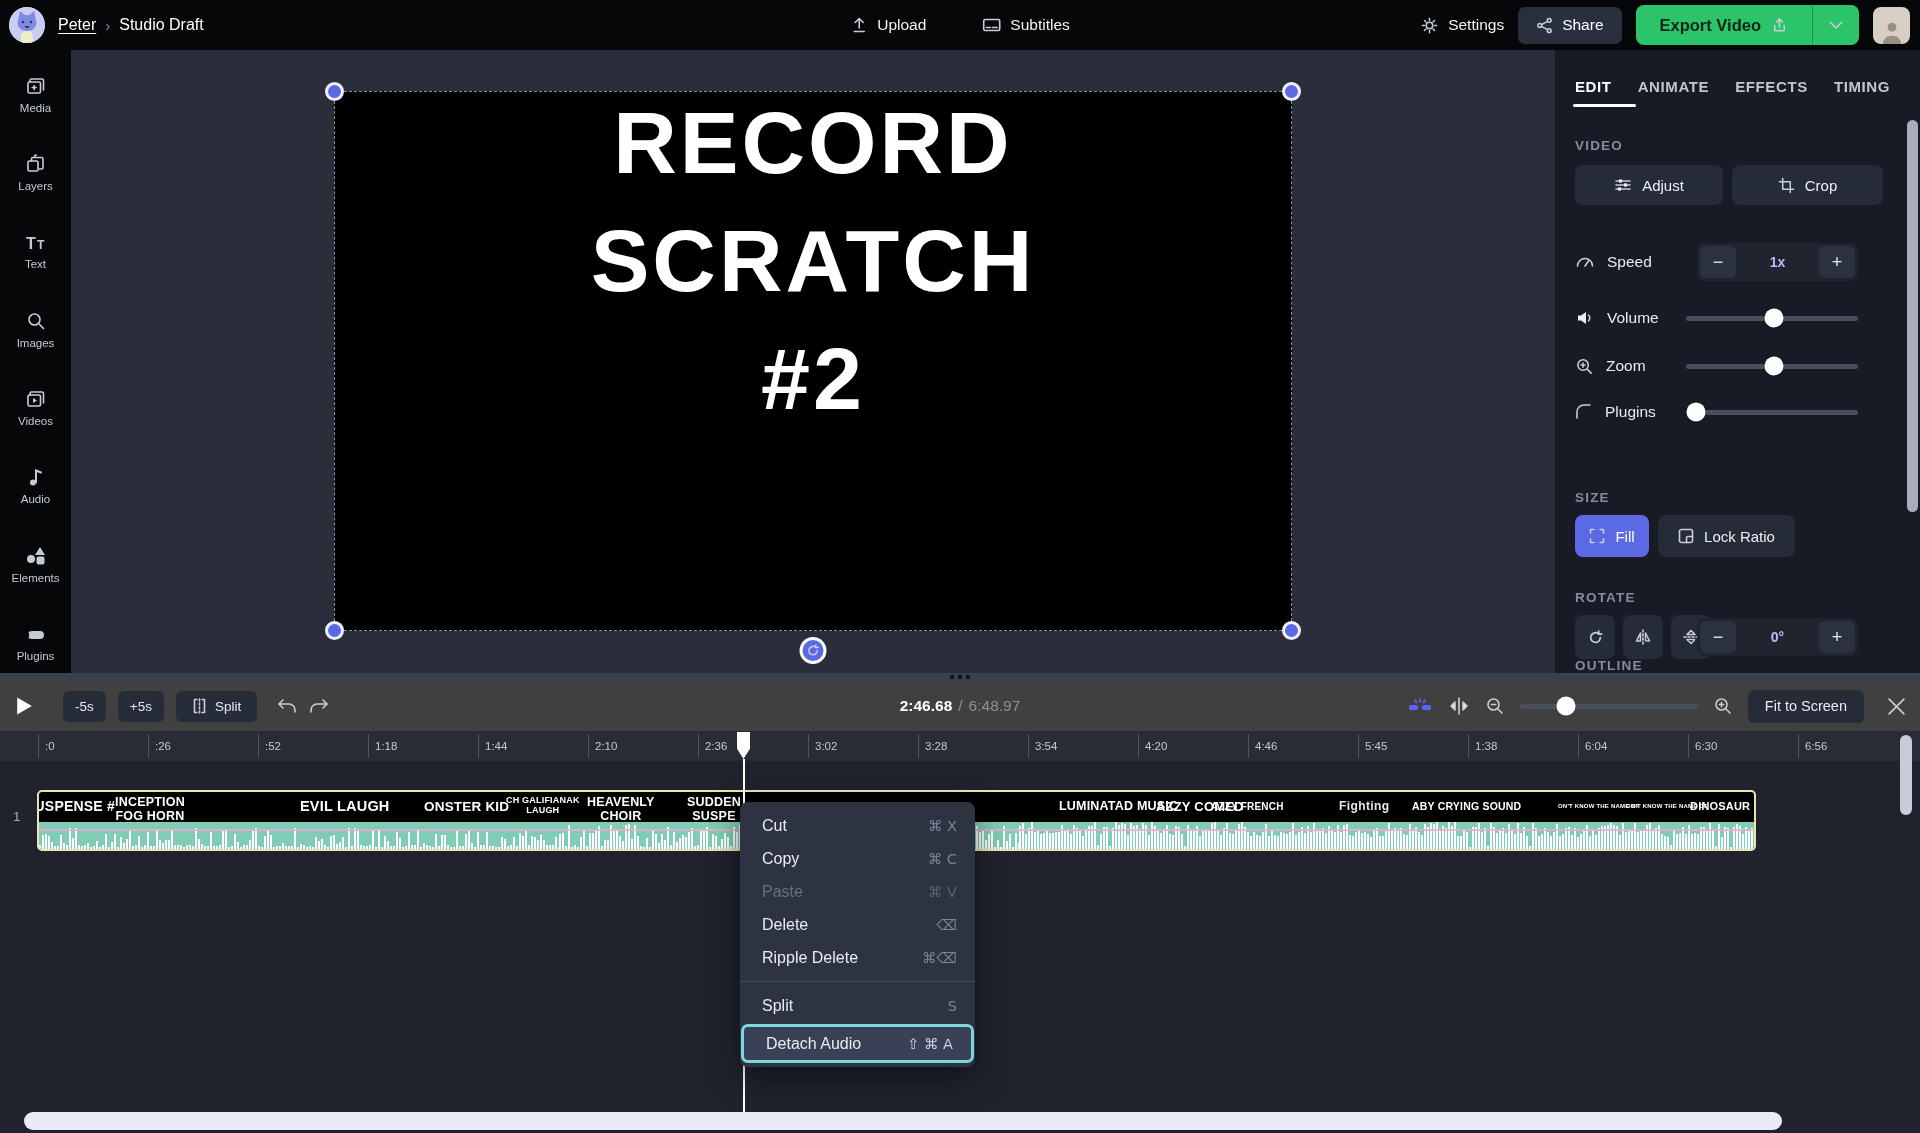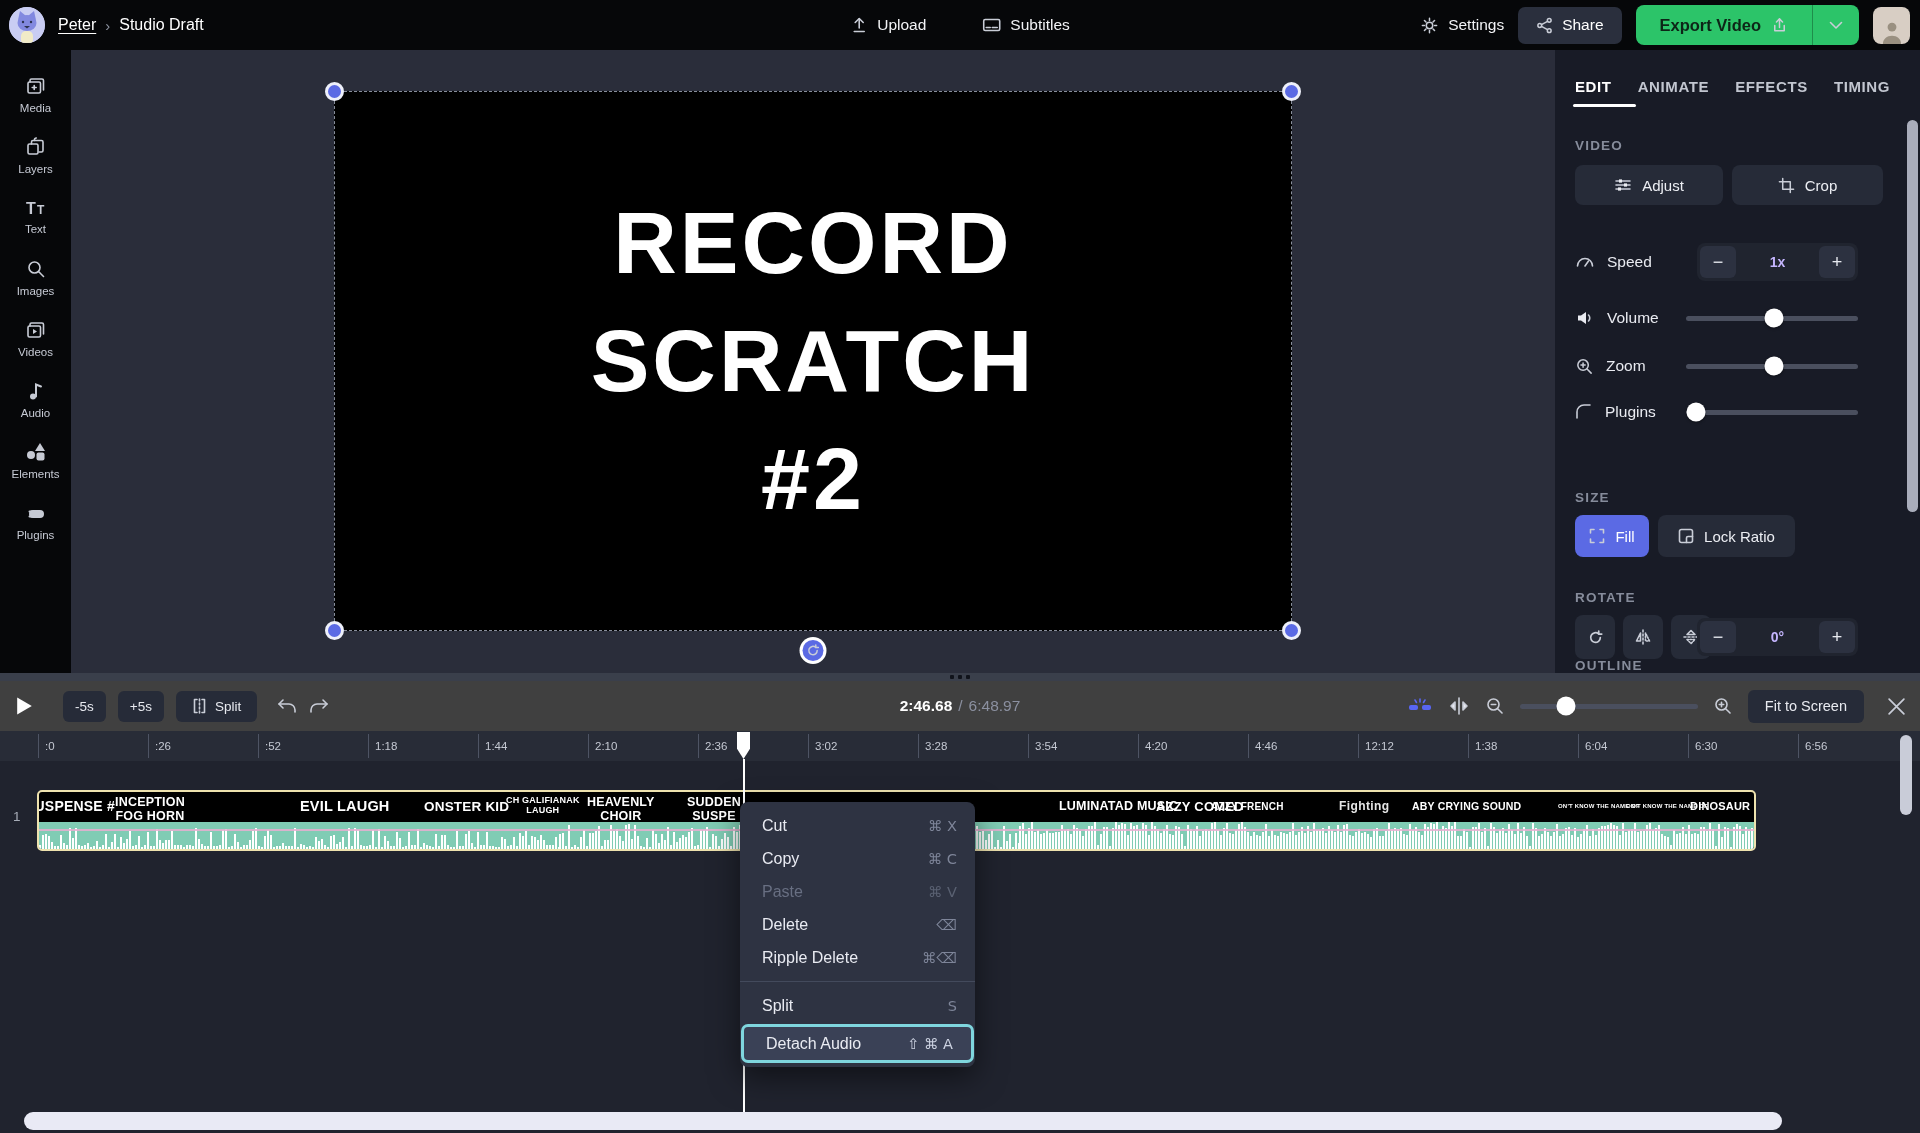--- a/index.html
+++ b/index.html
@@ -18,26 +18,26 @@
   .tb-item { display:flex; align-items:center; gap:9px; color:#f2f3f6; font-size:15.5px; cursor:pointer; }
   .tb-right { position:absolute; right:10px; top:0; height:50px; display:flex; align-items:center; gap:14px; }
   .btn-share { display:flex; align-items:center; gap:9px; background:#2a2f3d; color:#fff; font-size:15.5px; height:37px; padding:0 18px; border-radius:7px; }
   .btn-export { display:flex; align-items:center; height:40px; border-radius:8px; background:#2cc469; overflow:hidden; }
   .btn-export .main { display:flex; align-items:center; gap:10px; padding:0 24px; color:#0d2517; font-weight:700; font-size:16.5px; height:100%; }
   .btn-export .sep { width:1px; height:100%; background:rgba(0,0,0,.28); }
   .btn-export .chev { width:46px; height:100%; display:flex; align-items:center; justify-content:center; }
   .avatar { width:37px; height:37px; border-radius:8px; background:#d8cec4; display:flex; align-items:flex-end; justify-content:center; overflow:hidden; }
 
   
-  #rail { position:absolute; left:0; top:50px; width:71px; height:623px; background:#060709; display:flex; flex-direction:column; padding-top:14px; }
+  #rail { position:absolute; left:0; top:50px; width:71px; height:623px; background:#060709; display:flex; flex-direction:column; padding-top:14px;justify-content:space-between; }
   .rail-item { height:61px; display:flex; flex-direction:column; align-items:center; justify-content:center; gap:5px; color:#c6cad4; font-size:11.5px; cursor:pointer; }
 
   
   #canvas { position:absolute; left:71px; top:50px; width:1484px; height:623px; background:#2a2d3a; }
-  #video { position:absolute; left:263px; top:41px; width:958px; height:540px; background:#000; display:flex; flex-direction:column; align-items:center; justify-content:center; gap:14px; transform:translateY(0); }
+  #video { position:absolute; left:263px; top:41px; width:958px; height:540px; background:#000; display:flex; flex-direction:column; align-items:center; justify-content:flex-start; gap:14px; transform:translateY(0); }
   #video .vline { color:#fff; font-weight:800; font-size:88px; letter-spacing:3px; line-height:1.18; }
   #selection { position:absolute; left:263px; top:41px; width:958px; height:540px; border:1px dashed #888e9b; pointer-events:none; }
   .handle { position:absolute; width:19px; height:19px; border-radius:50%; background:#5b6ae4; border:3px solid #eef0fa; }
   .h-tl{left:-10px;top:-10px;} .h-tr{right:-10px;top:-10px;} .h-bl{left:-10px;bottom:-10px;} .h-br{right:-10px;bottom:-10px;}
   #rotate-handle { position:absolute; left:50%; bottom:-34px; transform:translateX(-50%); width:27px; height:27px; border-radius:50%; background:#fff; display:flex; align-items:center; justify-content:center; }
   #rotate-handle .inner { width:21px; height:21px; border-radius:50%; background:#5b6ae4; display:flex; align-items:center; justify-content:center; }
 
   
   #panel { position:absolute; left:1555px; top:50px; width:365px; height:623px; background:#181b26; overflow:hidden; }
   #tabs { position:absolute; left:18px; right:28px; top:20px; display:flex; justify-content:space-between; }
@@ -468,21 +468,21 @@
     <div class="tick" style="left:258px">:52</div>
     <div class="tick" style="left:368px">1:18</div>
     <div class="tick" style="left:478px">1:44</div>
     <div class="tick" style="left:588px">2:10</div>
     <div class="tick" style="left:698px">2:36</div>
     <div class="tick" style="left:808px">3:02</div>
     <div class="tick" style="left:918px">3:28</div>
     <div class="tick" style="left:1028px">3:54</div>
     <div class="tick" style="left:1138px">4:20</div>
     <div class="tick" style="left:1248px">4:46</div>
-    <div class="tick" style="left:1358px">12:12</div>
+    <div class="tick" style="left:1358px">5:45</div>
     <div class="tick" style="left:1468px">1:38</div>
     <div class="tick" style="left:1578px">6:04</div>
     <div class="tick" style="left:1688px">6:30</div>
     <div class="tick" style="left:1798px">6:56</div>
   </div>
 
   <div id="playhead-marker"></div>
   <div id="playhead-line"></div>
 
   <div id="track-num">1</div>

